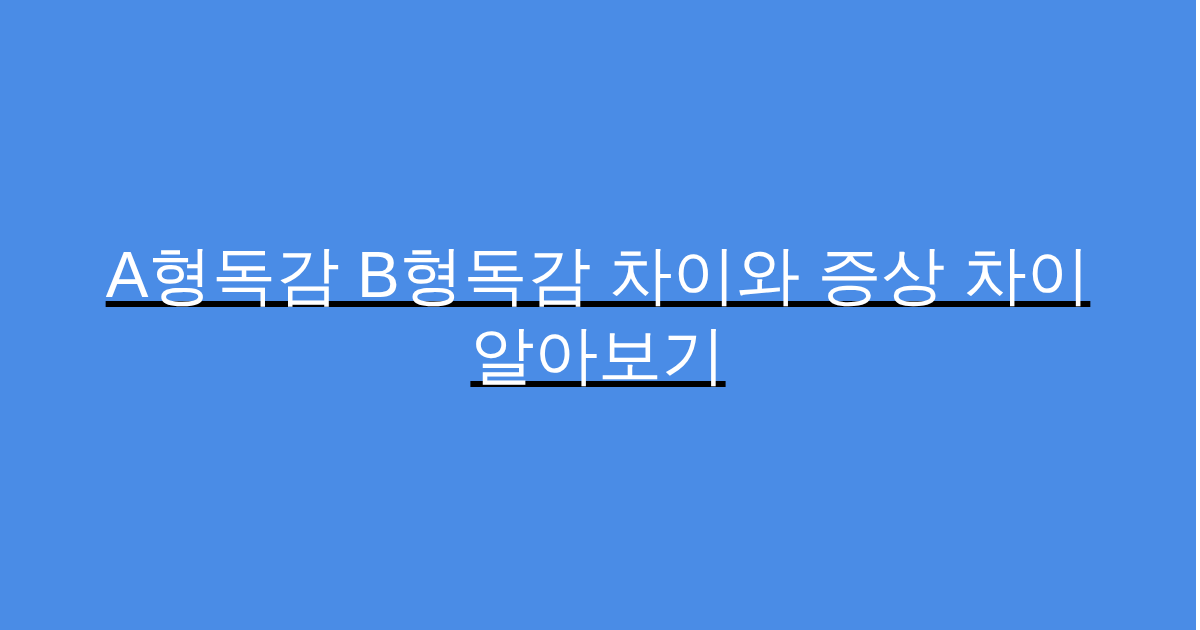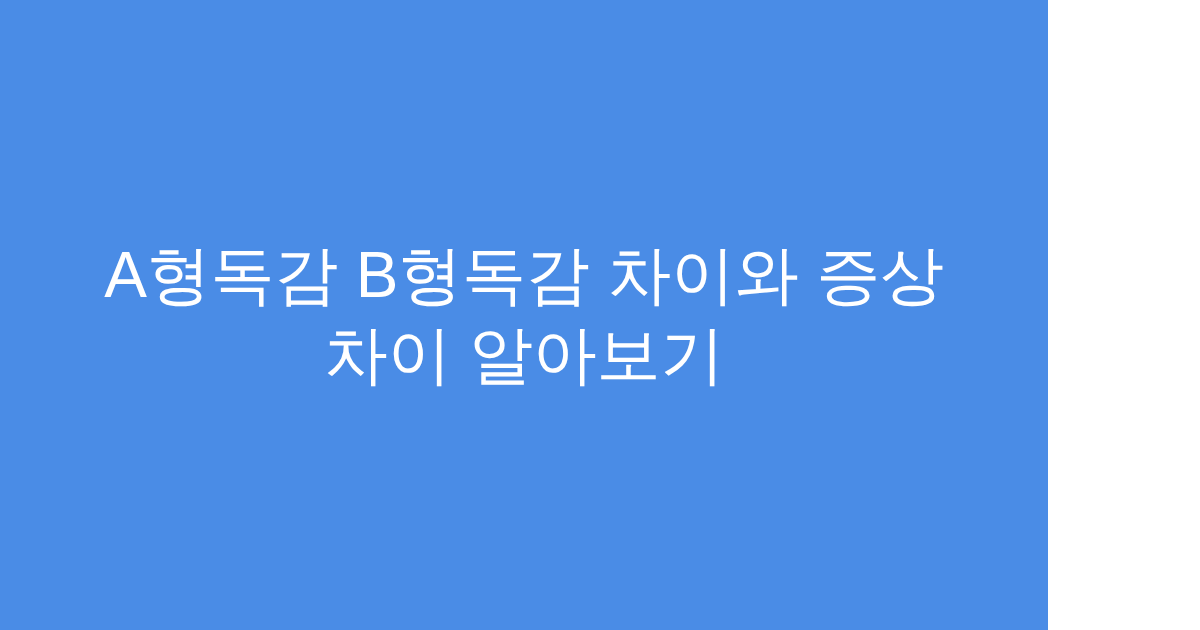--- a/index.html
+++ b/index.html
@@ -10,27 +10,28 @@
 
   body {
     width: 1200px;
     height: 630px;
     overflow: hidden;
     font-family: "Liberation Sans", "DejaVu Sans", sans-serif;
   }
 
   .og-card {
     box-sizing: border-box;
-    width: 1048px;
+    width: 1196px;
     height: 630px;
     display: flex;
     align-items: center;
     justify-content: flex-end;
     background-color: #4a8ce6;
     padding: 0 60px;
+    text-decoration: underline;
   }
 
   .og-title {
     margin: 0;
     width: 100%;
     max-width: 1080px;
     text-align: center;
     color: #ffffff;
     font-family: "Liberation Sans", "DejaVu Sans", sans-serif;
     font-size: 64px;

